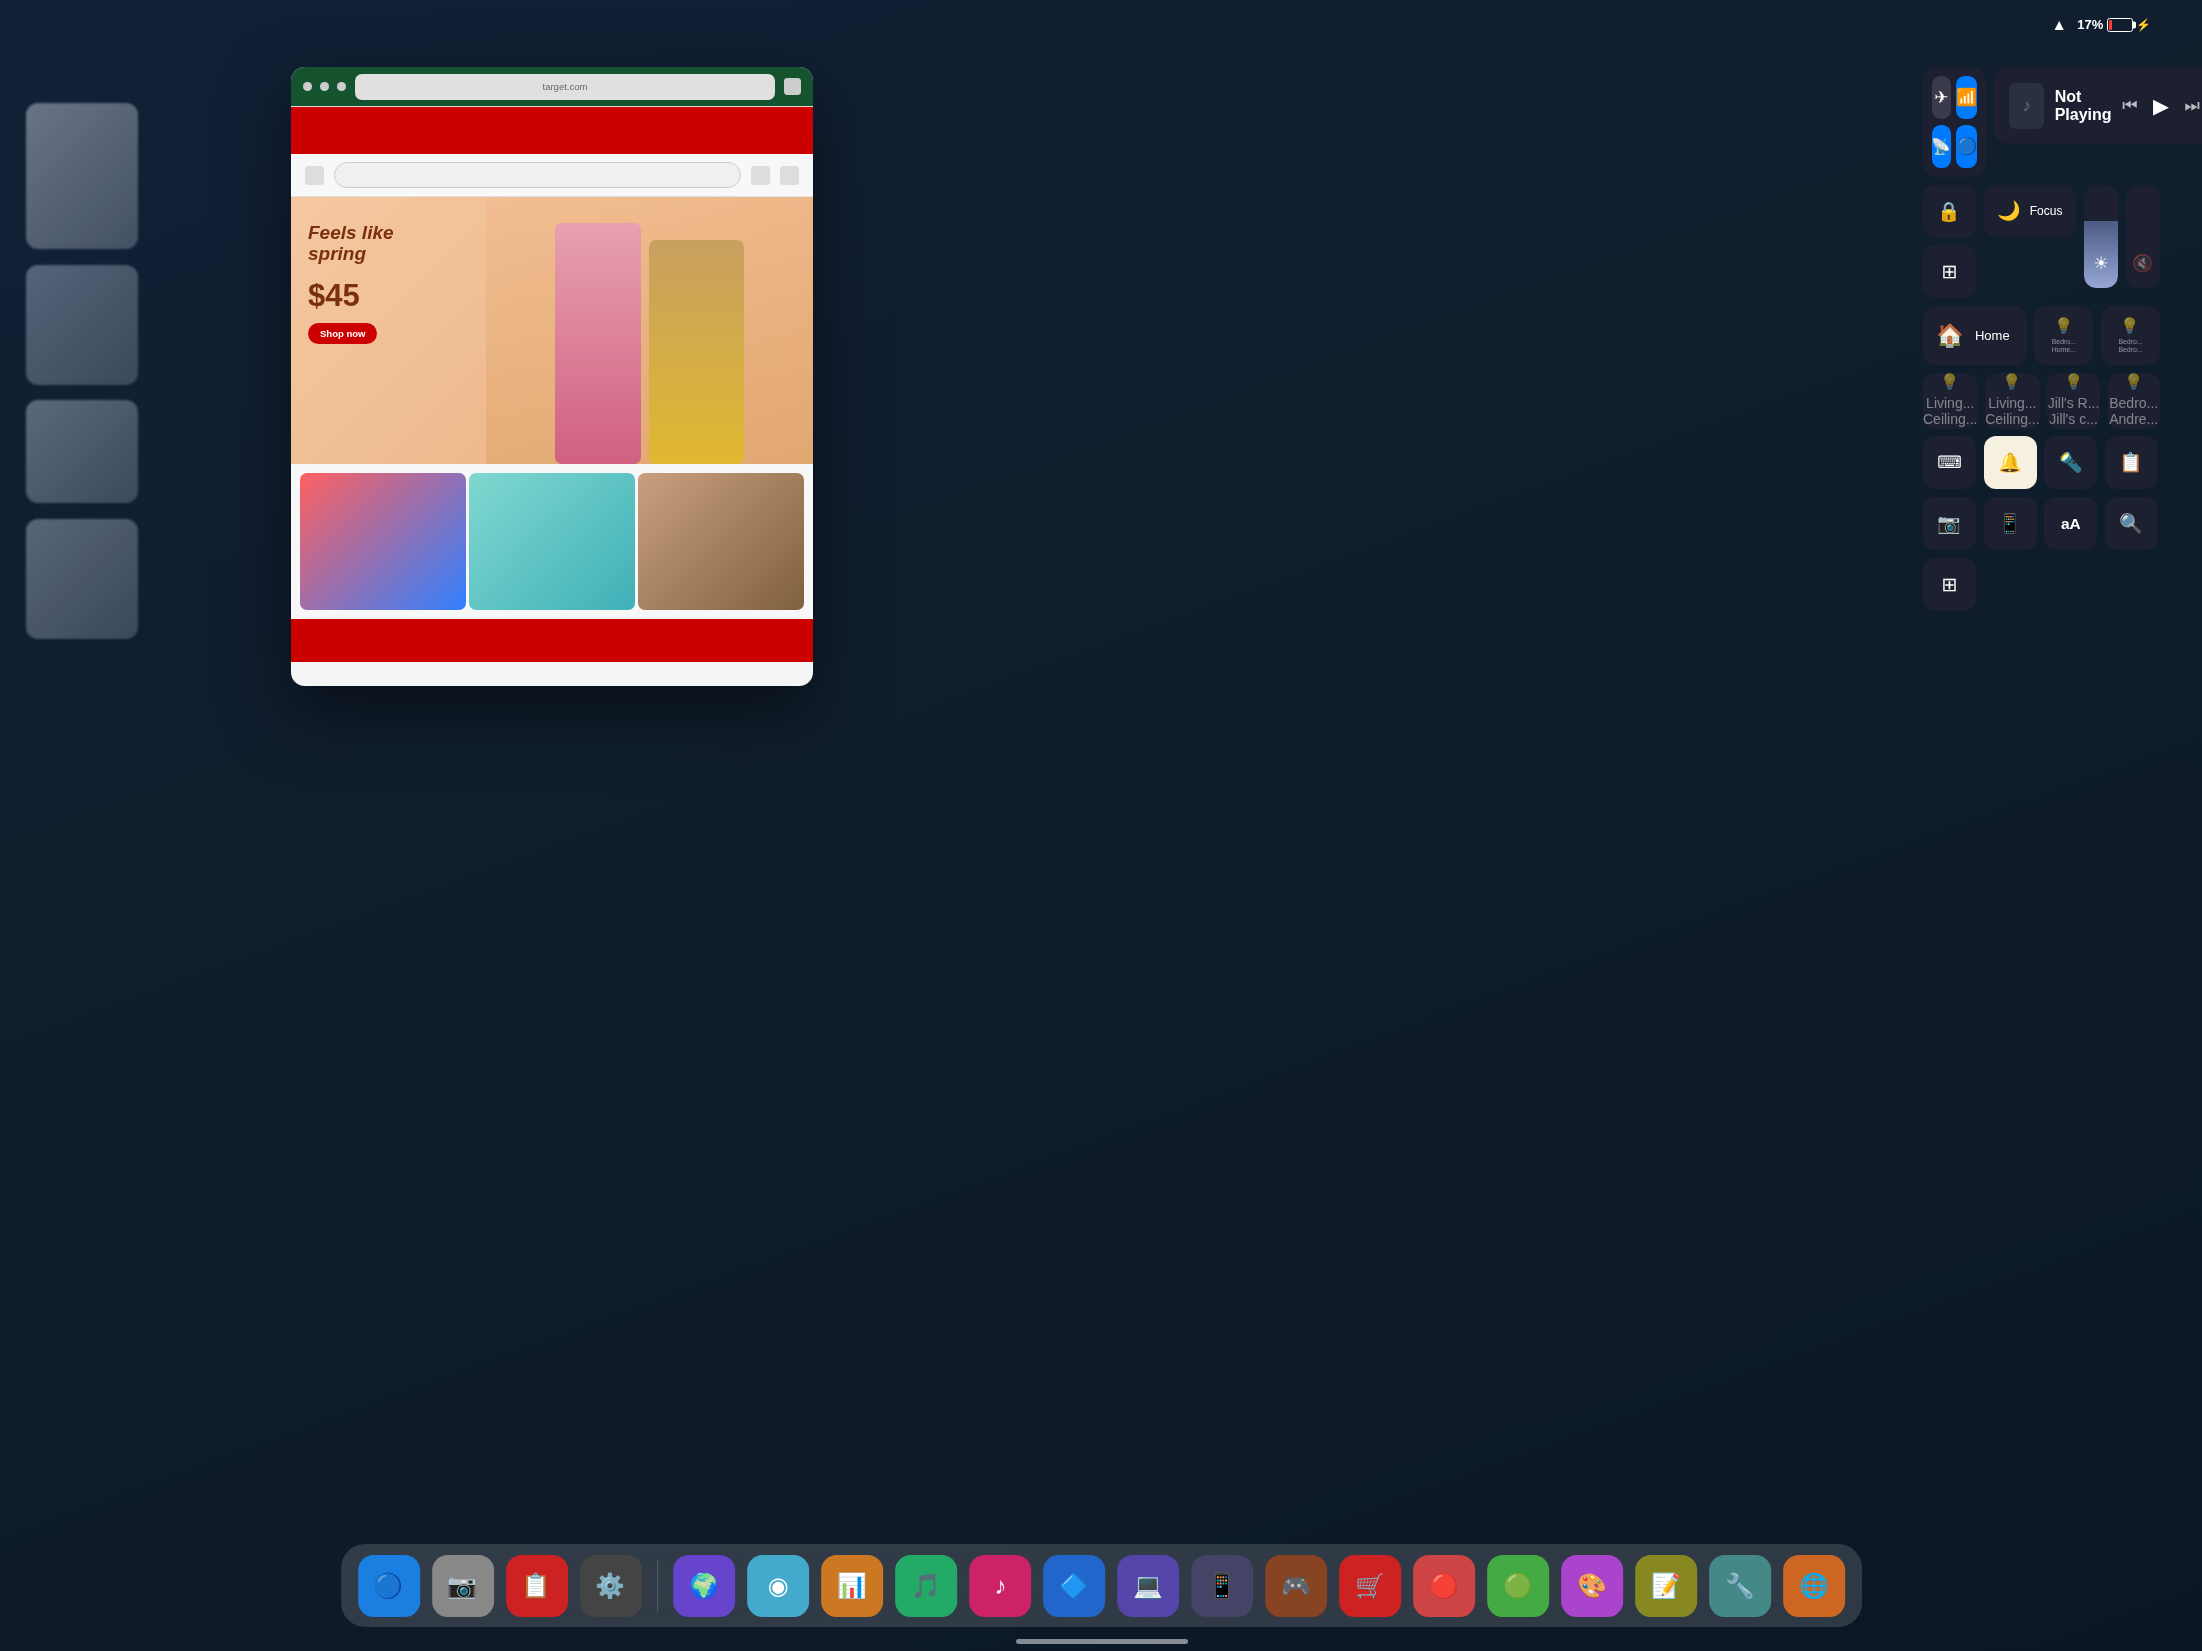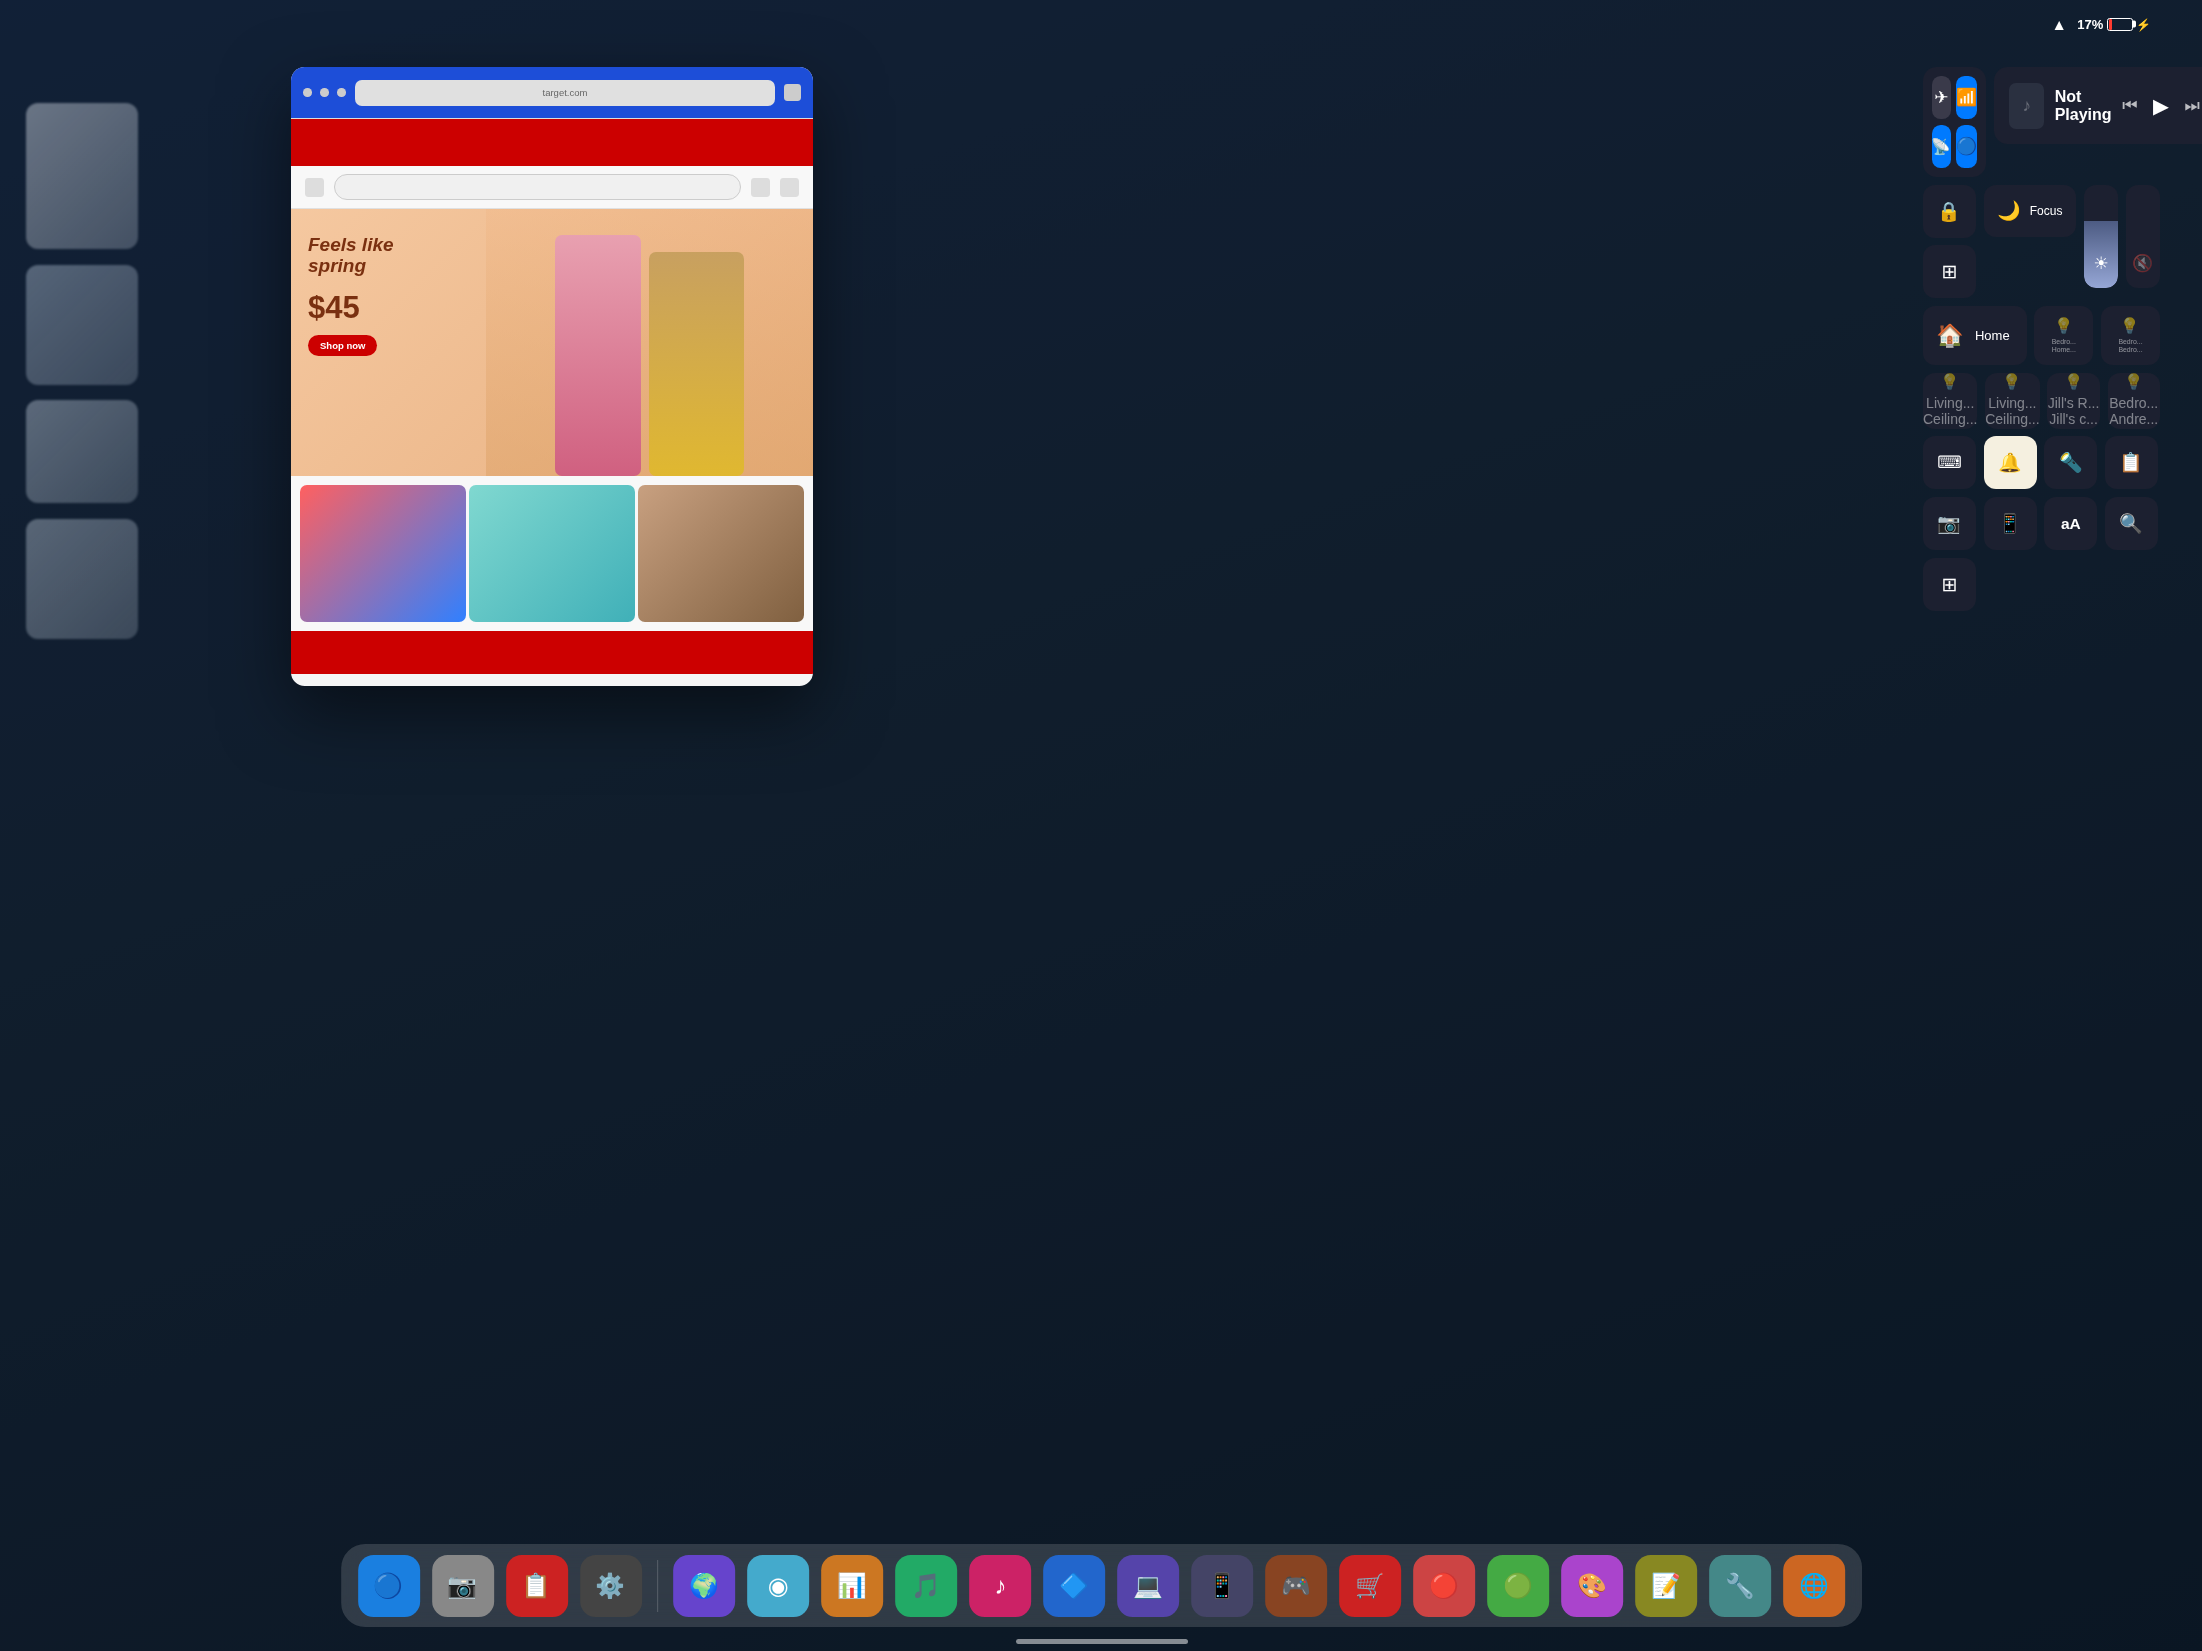--- a/index.html
+++ b/index.html
@@ -68,22 +68,22 @@
       top: 67px;
       width: 522px;
       height: 619px;
       border-radius: 13.8px;
       overflow: hidden;
       background: #f5f5f5;
       box-shadow: 0 26px 69px rgba(0,0,0,0.5);
     }
 
     .app-browser-bar {
-      height: 52px;
-      background: #1d4ed8;
+      height: 40px;
+      background: #14532d;
       display: flex;
       align-items: center;
       padding: 0 12px;
       gap: 8.6px;
       border-bottom: 0.9px solid #ddd;
     }
 
     .browser-dot {
       width: 8.6px;
       height: 8.6px;
@@ -254,21 +254,21 @@
       z-index: 100;
     }
 
     .wifi-icon {
       color: white;
       font-size: 15.5px;
     }
 
     .battery-container {
       display: flex;
-      align-items: center;
+      align-items: flex-end;
       gap: 3.4px;
     }
 
     .battery-text {
       color: white;
       font-size: 13px;
       font-weight: 600;
     }
 
     .battery-icon {

